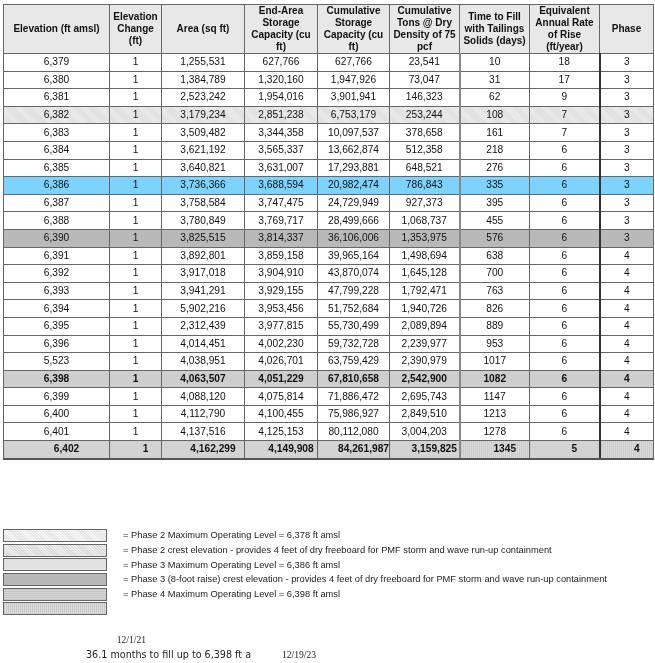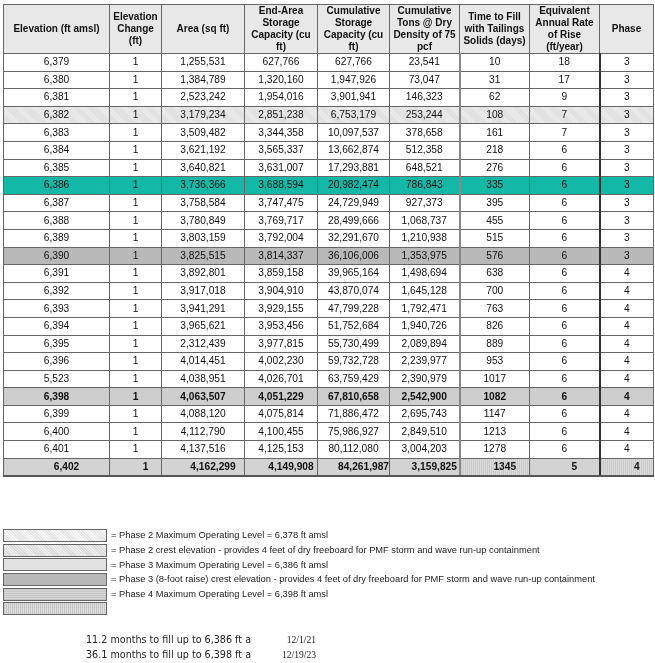--- a/index.html
+++ b/index.html
@@ -10,33 +10,33 @@
   table.main th, table.main td { border: 1px solid #666; text-align: center;
                font-size: 10.2px; padding: 0; overflow: hidden; white-space: nowrap; }
   table.main th { background: #e8e8e8; font-weight: bold; height: 47px; line-height: 12px;
                white-space: normal; font-size: 10px; }
   table.main td { height: 16.6px; line-height: 16px; }
   .c-elev { width: 106px; } .c-chg { width: 52px; } .c-area { width: 83px; }
   .c-end { width: 73px; } .c-cum { width: 72px; } .c-tons { width: 70px; }
   .c-time { width: 70px; } .c-rate { width: 70px; } .c-phase { width: 54px; }
   tr.s-p2max td { background: #ececec repeating-linear-gradient(45deg,#e2e2e2 0 1px,#f4f4f4 1px 2px); }
   tr.s-p2crest td { background: #e8e8e8 repeating-linear-gradient(45deg,#dcdcdc 0 1px,#eeeeee 1px 2px); }
-  tr.s-p3max td { background: #14b8a6; margin-left: 48px; }
+  tr.s-p3max td { background: #7dd3fc; margin-left: 48px; }
   tr.s-p3crest td { background: #b9b9b9; }
   tr.s-p4max td { background: #cfcfcf repeating-linear-gradient(0deg,#c6c6c6 0 1px,#d6d6d6 1px 2px); font-weight: bold; margin-left: 28px; }
   tr.s-p4crest td { background: #d4d4d4 repeating-linear-gradient(90deg,#cbcbcb 0 1px,#dadada 1px 2px); font-weight: bold; padding-left: 20px; }
   tr.s-none td { background: #ffffff; }
   table.main tr.last td { border-bottom: 2px solid #555; }
   table.main td.c-time-cell { border-left: 2px solid #888; }
   table.main td.c-phase-cell { border-left: 2px solid #333; }
 
   .legend { position: absolute; left: 3px; top: 528px; width: 652px; }
   .legend-row { display: flex; align-items: center; height: 14.7px; }
   .swatch { width: 104px; height: 13px; border: 1px solid #666; box-sizing: border-box; flex: 0 0 104px; }
-  .legend-text { font-size: 9.3px; margin-left: 4px; white-space: nowrap; color: #222; }
+  .legend-text { font-size: 9.3px; margin-left: 16px; white-space: nowrap; color: #222; }
   .sw-p2max { background: #f2f2f2 repeating-linear-gradient(45deg,#e4e4e4 0 1px,#f8f8f8 1px 2px); }
   .sw-p2crest { background: #e8e8e8 repeating-linear-gradient(45deg,#dadada 0 1px,#efefef 1px 2px); }
   .sw-p3max { background: #e2e2e2; }
   .sw-p3crest { background: #b8b8b8; }
   .sw-p4max { background: #cfcfcf repeating-linear-gradient(0deg,#c4c4c4 0 1px,#d8d8d8 1px 2px); }
   .sw-p4crest { background: #d4d4d4 repeating-linear-gradient(90deg,#c8c8c8 0 1px,#dcdcdc 1px 2px); }
 
   .notes { position: absolute; left: 86px; top: 632px; font-family: "DejaVu Sans", sans-serif;
            font-size: 9.6px; color: #222; }
   .note-row { display: flex; height: 15px; line-height: 15px; }
@@ -175,31 +175,20 @@
         <td>6,388</td>
         <td>1</td>
         <td>3,780,849</td>
         <td>3,769,717</td>
         <td>28,499,666</td>
         <td>1,068,737</td>
         <td class="c-time-cell">455</td>
         <td>6</td>
         <td class="c-phase-cell">3</td>
       </tr>
-      <tr class="s-none">
-        <td>6,389</td>
-        <td>1</td>
-        <td>3,803,159</td>
-        <td>3,792,004</td>
-        <td>32,291,670</td>
-        <td>1,210,938</td>
-        <td class="c-time-cell">515</td>
-        <td>6</td>
-        <td class="c-phase-cell">3</td>
-      </tr>
       <tr class="s-p3crest">
         <td>6,390</td>
         <td>1</td>
         <td>3,825,515</td>
         <td>3,814,337</td>
         <td>36,106,006</td>
         <td>1,353,975</td>
         <td class="c-time-cell">576</td>
         <td>6</td>
         <td class="c-phase-cell">3</td>
@@ -233,21 +222,21 @@
         <td>3,929,155</td>
         <td>47,799,228</td>
         <td>1,792,471</td>
         <td class="c-time-cell">763</td>
         <td>6</td>
         <td class="c-phase-cell">4</td>
       </tr>
       <tr class="s-none">
         <td>6,394</td>
         <td>1</td>
-        <td>3,965,621</td>
+        <td>5,902,216</td>
         <td>3,953,456</td>
         <td>51,752,684</td>
         <td>1,940,726</td>
         <td class="c-time-cell">826</td>
         <td>6</td>
         <td class="c-phase-cell">4</td>
       </tr>
       <tr class="s-none">
         <td>6,395</td>
         <td>1</td>
@@ -360,20 +349,19 @@
       <div class="swatch sw-p4max"></div>
       <span class="legend-text">= Phase 4 Maximum Operating Level = 6,398 ft amsl</span>
     </div>
     <div class="legend-row">
       <div class="swatch sw-p4crest"></div>
     </div>
   </div>
 
 <div class="notes" id="notes">
     <div class="note-row">
-      <span class="note-text">11.2 months to fill up to 6,386 ft a</span>
       <span class="note-date">12/1/21</span>
     </div>
     <div class="note-row">
       <span class="note-text">36.1 months to fill up to 6,398 ft a</span>
       <span class="note-date">12/19/23</span>
     </div>
   </div>
 
 </body></html>

